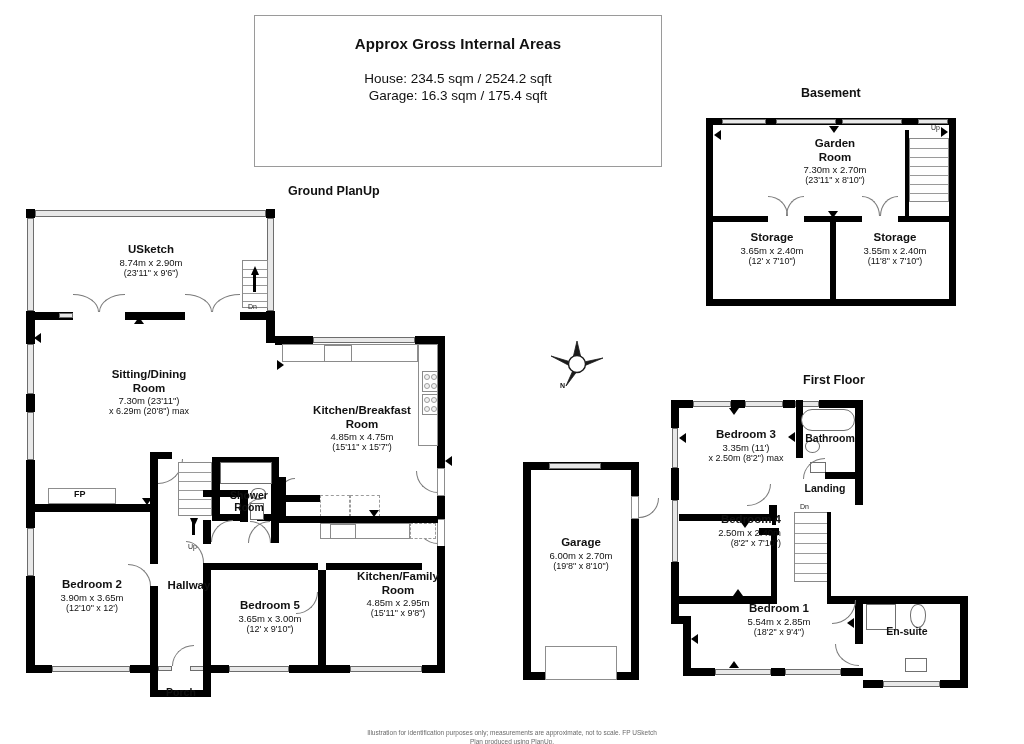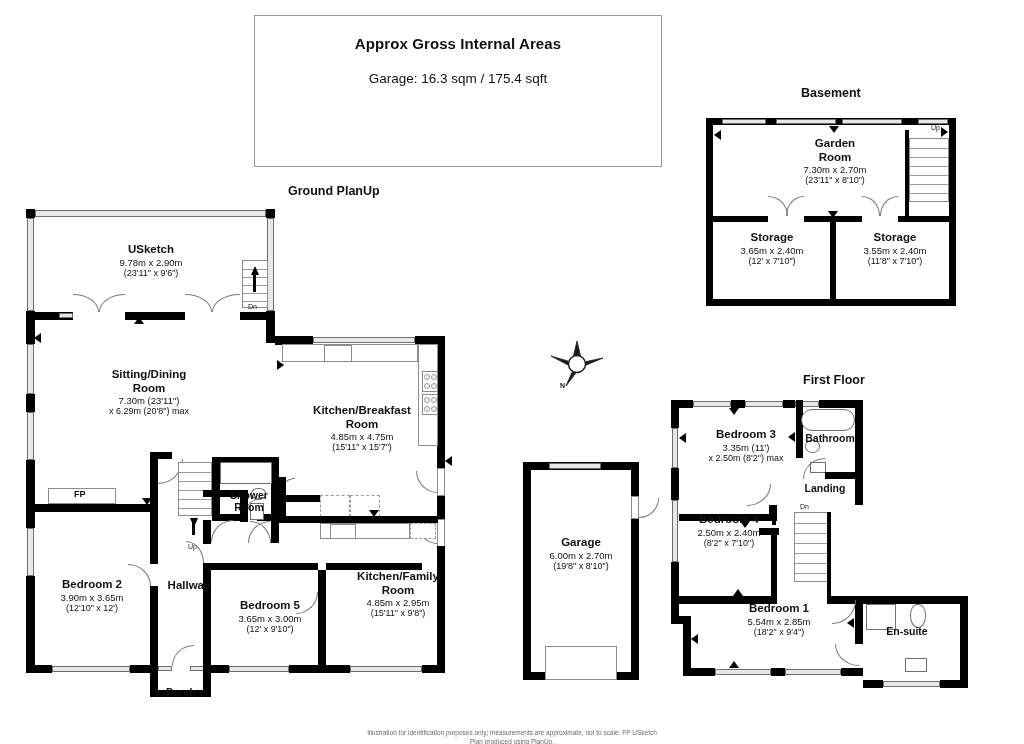--- a/index.html
+++ b/index.html
@@ -205,20 +205,21 @@
   }
 </style>
 </head>
 <body>
 
 <div id="plan">
 
   <div class="summary-box">
     <div class="summary-title">Approx Gross Internal Areas</div>
     <div class="summary-gap"></div>
+    <div class="summary-line">House: 234.5 sqm / 2524.2 sqft</div>
     <div class="summary-line">Garage: 16.3 sqm / 175.4 sqft</div>
     <div class="summary-gap"></div>
   </div>
 
   <div class="section-label" style="left:288px; top:184px;">Ground PlanUp</div>
   <div class="section-label" style="left:801px; top:86px;">Basement</div>
   <div class="section-label" style="left:803px; top:373px;">First Floor</div>
 
   <div>
 
@@ -429,21 +430,21 @@
     <div class="wall" style="left:422px; top:665px; width:23px; height:8px;"></div>
 
     <div class="wall" style="left:278px; top:477px; width:8px; height:20px;"></div>
     <div class="wall" style="left:240px; top:490px; width:8px; height:32px;"></div>
     <div class="door arc-tl" style="left:248px; top:521px; width:22px; height:22px;"></div>
     <div class="wall" style="left:271px; top:521px; width:8px; height:22px;"></div>
     <div class="door arc-tr" style="left:250px; top:521px; width:21px; height:22px;"></div>
 
     <div class="room" style="left:96px; top:243px; width:110px;">
       <span class="rname">USketch</span>
-      <span class="rdim">9.78m x 2.90m</span>
+      <span class="rdim">8.74m x 2.90m</span>
       <span class="rdim2">(23'11" x 9'6")</span>
     </div>
     <div class="room" style="left:84px; top:368px; width:130px;">
       <span class="rname">Sitting/Dining</span>
       <span class="rname">Room</span>
       <span class="rdim">7.30m (23'11")</span>
       <span class="rdim2">x 6.29m (20'8") max</span>
     </div>
     <div class="room" style="left:302px; top:404px; width:120px;">
       <span class="rname">Kitchen/Breakfast</span>
@@ -579,21 +580,21 @@
       <span class="rname">Bedroom 3</span>
       <span class="rdim">3.35m (11')</span>
       <span class="rdim2">x 2.50m (8'2") max</span>
     </div>
     <div class="room small" style="left:800px; top:432px; width:60px;">
       <span class="rname">Bathroom</span>
     </div>
     <div class="room small" style="left:795px; top:482px; width:60px;">
       <span class="rname">Landing</span>
     </div>
-    <div class="room" style="left:677px; top:513px; width:104px;">
+    <div class="room" style="left:677px; top:513px; width:104px;text-align:right;">
       <span class="rname">Bedroom 4</span>
       <span class="rdim">2.50m x 2.40m</span>
       <span class="rdim2">(8'2" x 7'10")</span>
     </div>
     <div class="room" style="left:723px; top:602px; width:112px;">
       <span class="rname">Bedroom 1</span>
       <span class="rdim">5.54m x 2.85m</span>
       <span class="rdim2">(18'2" x 9'4")</span>
     </div>
     <div class="room small" style="left:874px; top:625px; width:66px;">

